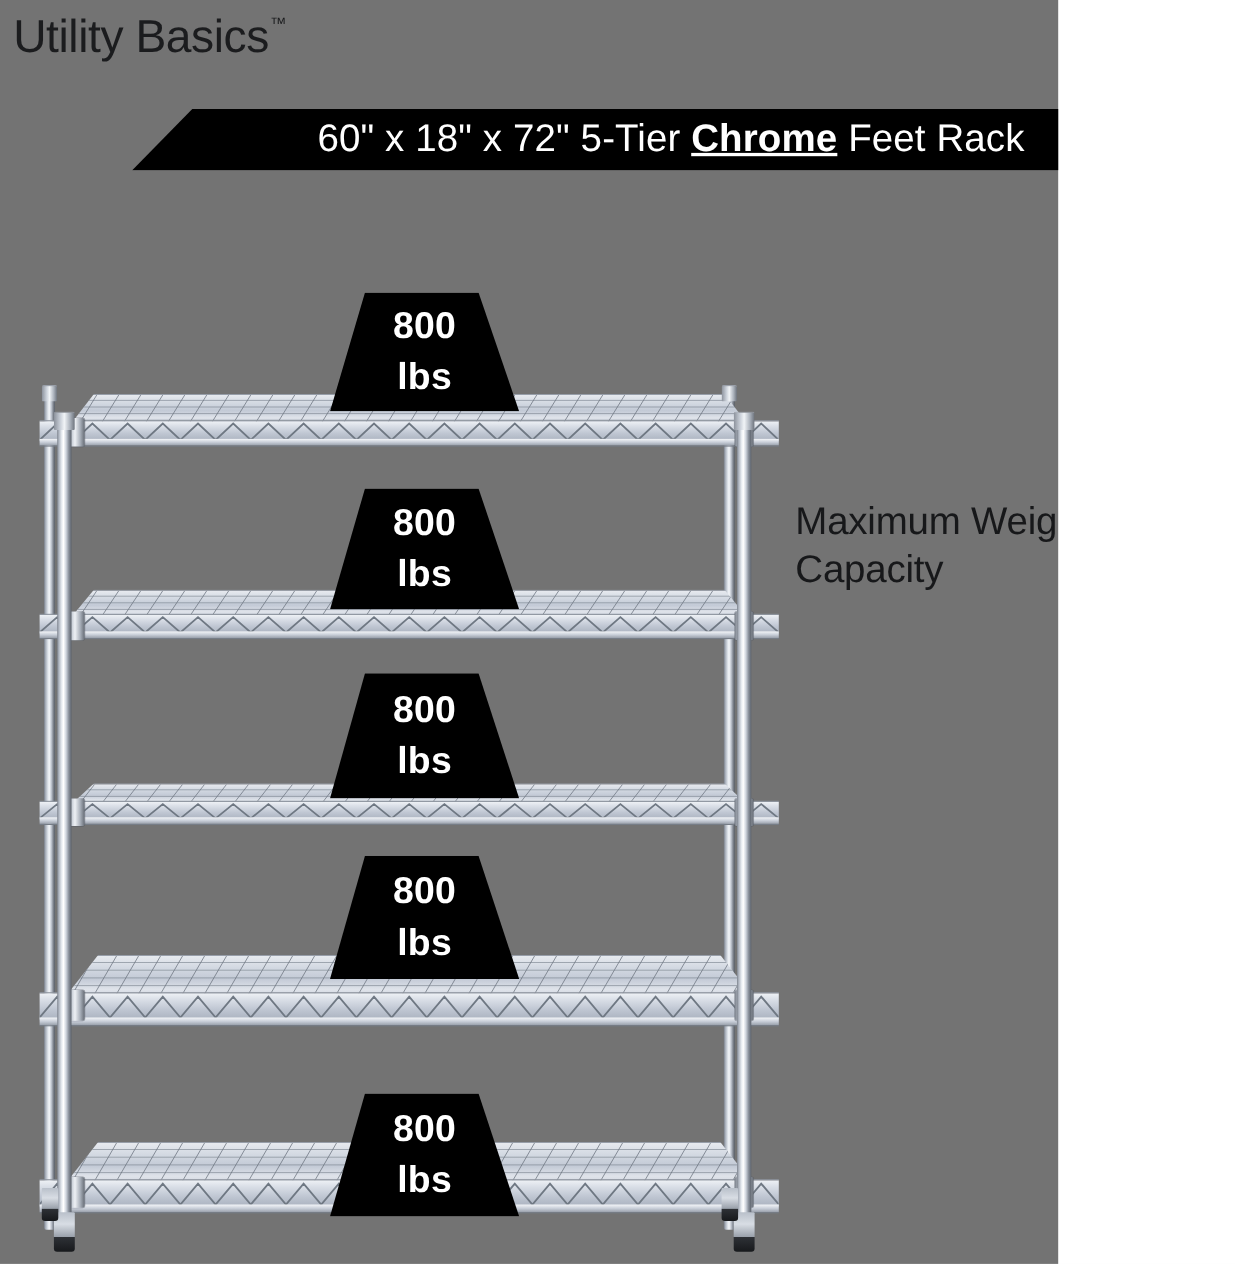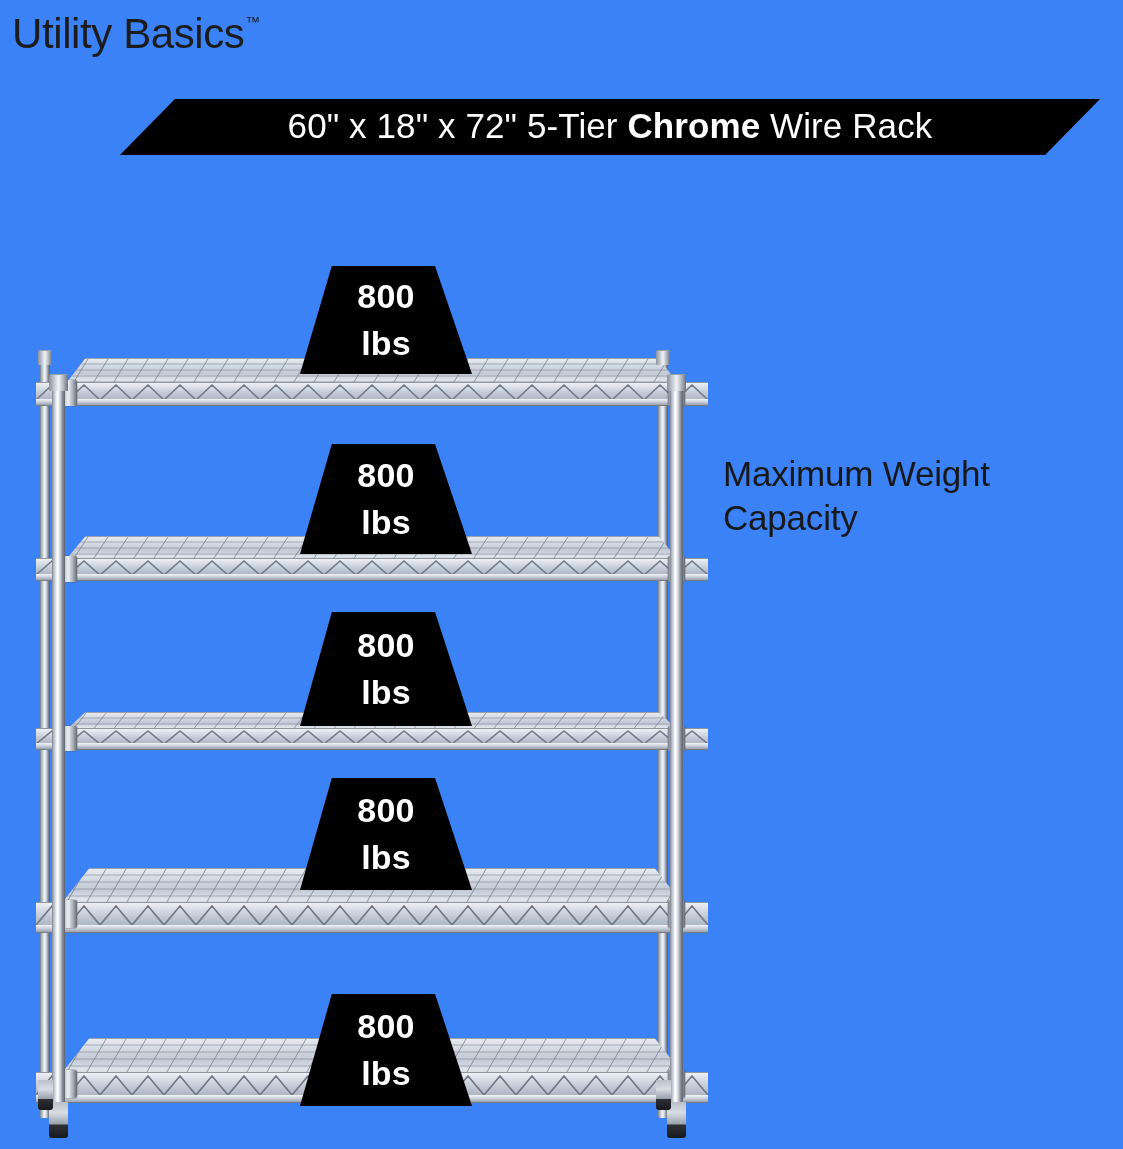--- a/index.html
+++ b/index.html
@@ -8,23 +8,23 @@
     padding: 0;
     background: #ffffff;
   }
   body {
     font-family: "Liberation Sans", sans-serif;
     color: #17181a;
     -webkit-font-smoothing: antialiased;
   }
   #page {
     position: relative;
-    width: 1123px;
+    width: 962px;
     height: 1149px;
-    background: #3b82f6;
+    background: #737373;
     overflow: hidden;
   }
 
   
   .brand {
     position: absolute;
     left: 12px;
     top: 2px;
     font-size: 42px;
     font-weight: 400;
@@ -60,20 +60,21 @@
     color: #ffffff;
     font-size: 35px;
     font-weight: 400;
     letter-spacing: 0.1px;
     white-space: nowrap;
     line-height: 40px;
     padding-bottom: 2px;
   }
   .banner-text b {
     font-weight: 700;
+    text-decoration: underline;
   }
 
   
   .rack {
     position: absolute;
     left: 22px;
     top: 340px;
     width: 700px;
     height: 800px;
   }
@@ -213,21 +214,21 @@
 <body>
 
 <div id="page">
 
   <div class="brand">
     <span>Utility Basics</span><span class="tm">™</span>
   </div>
 
   <div class="banner">
     <div class="banner-text">
-      <span>60" x 18" x 72" 5-Tier </span><b>Chrome</b><span> Wire Rack</span>
+      <span>60" x 18" x 72" 5-Tier </span><b>Chrome</b><span> Feet Rack</span>
     </div>
   </div>
 
   <div class="rack">
 
     <div class="post post-back" style="left:18px; top:14px; height:764px;"></div>
     <div class="post post-back" style="left:636px; top:14px; height:764px;"></div>
 
     <div class="shelf" style="left:14px; top:18px; width:672px; height:62px;">
       <div class="shelf-deck" style="left:28px; top:0; width:616px; height:26px;

